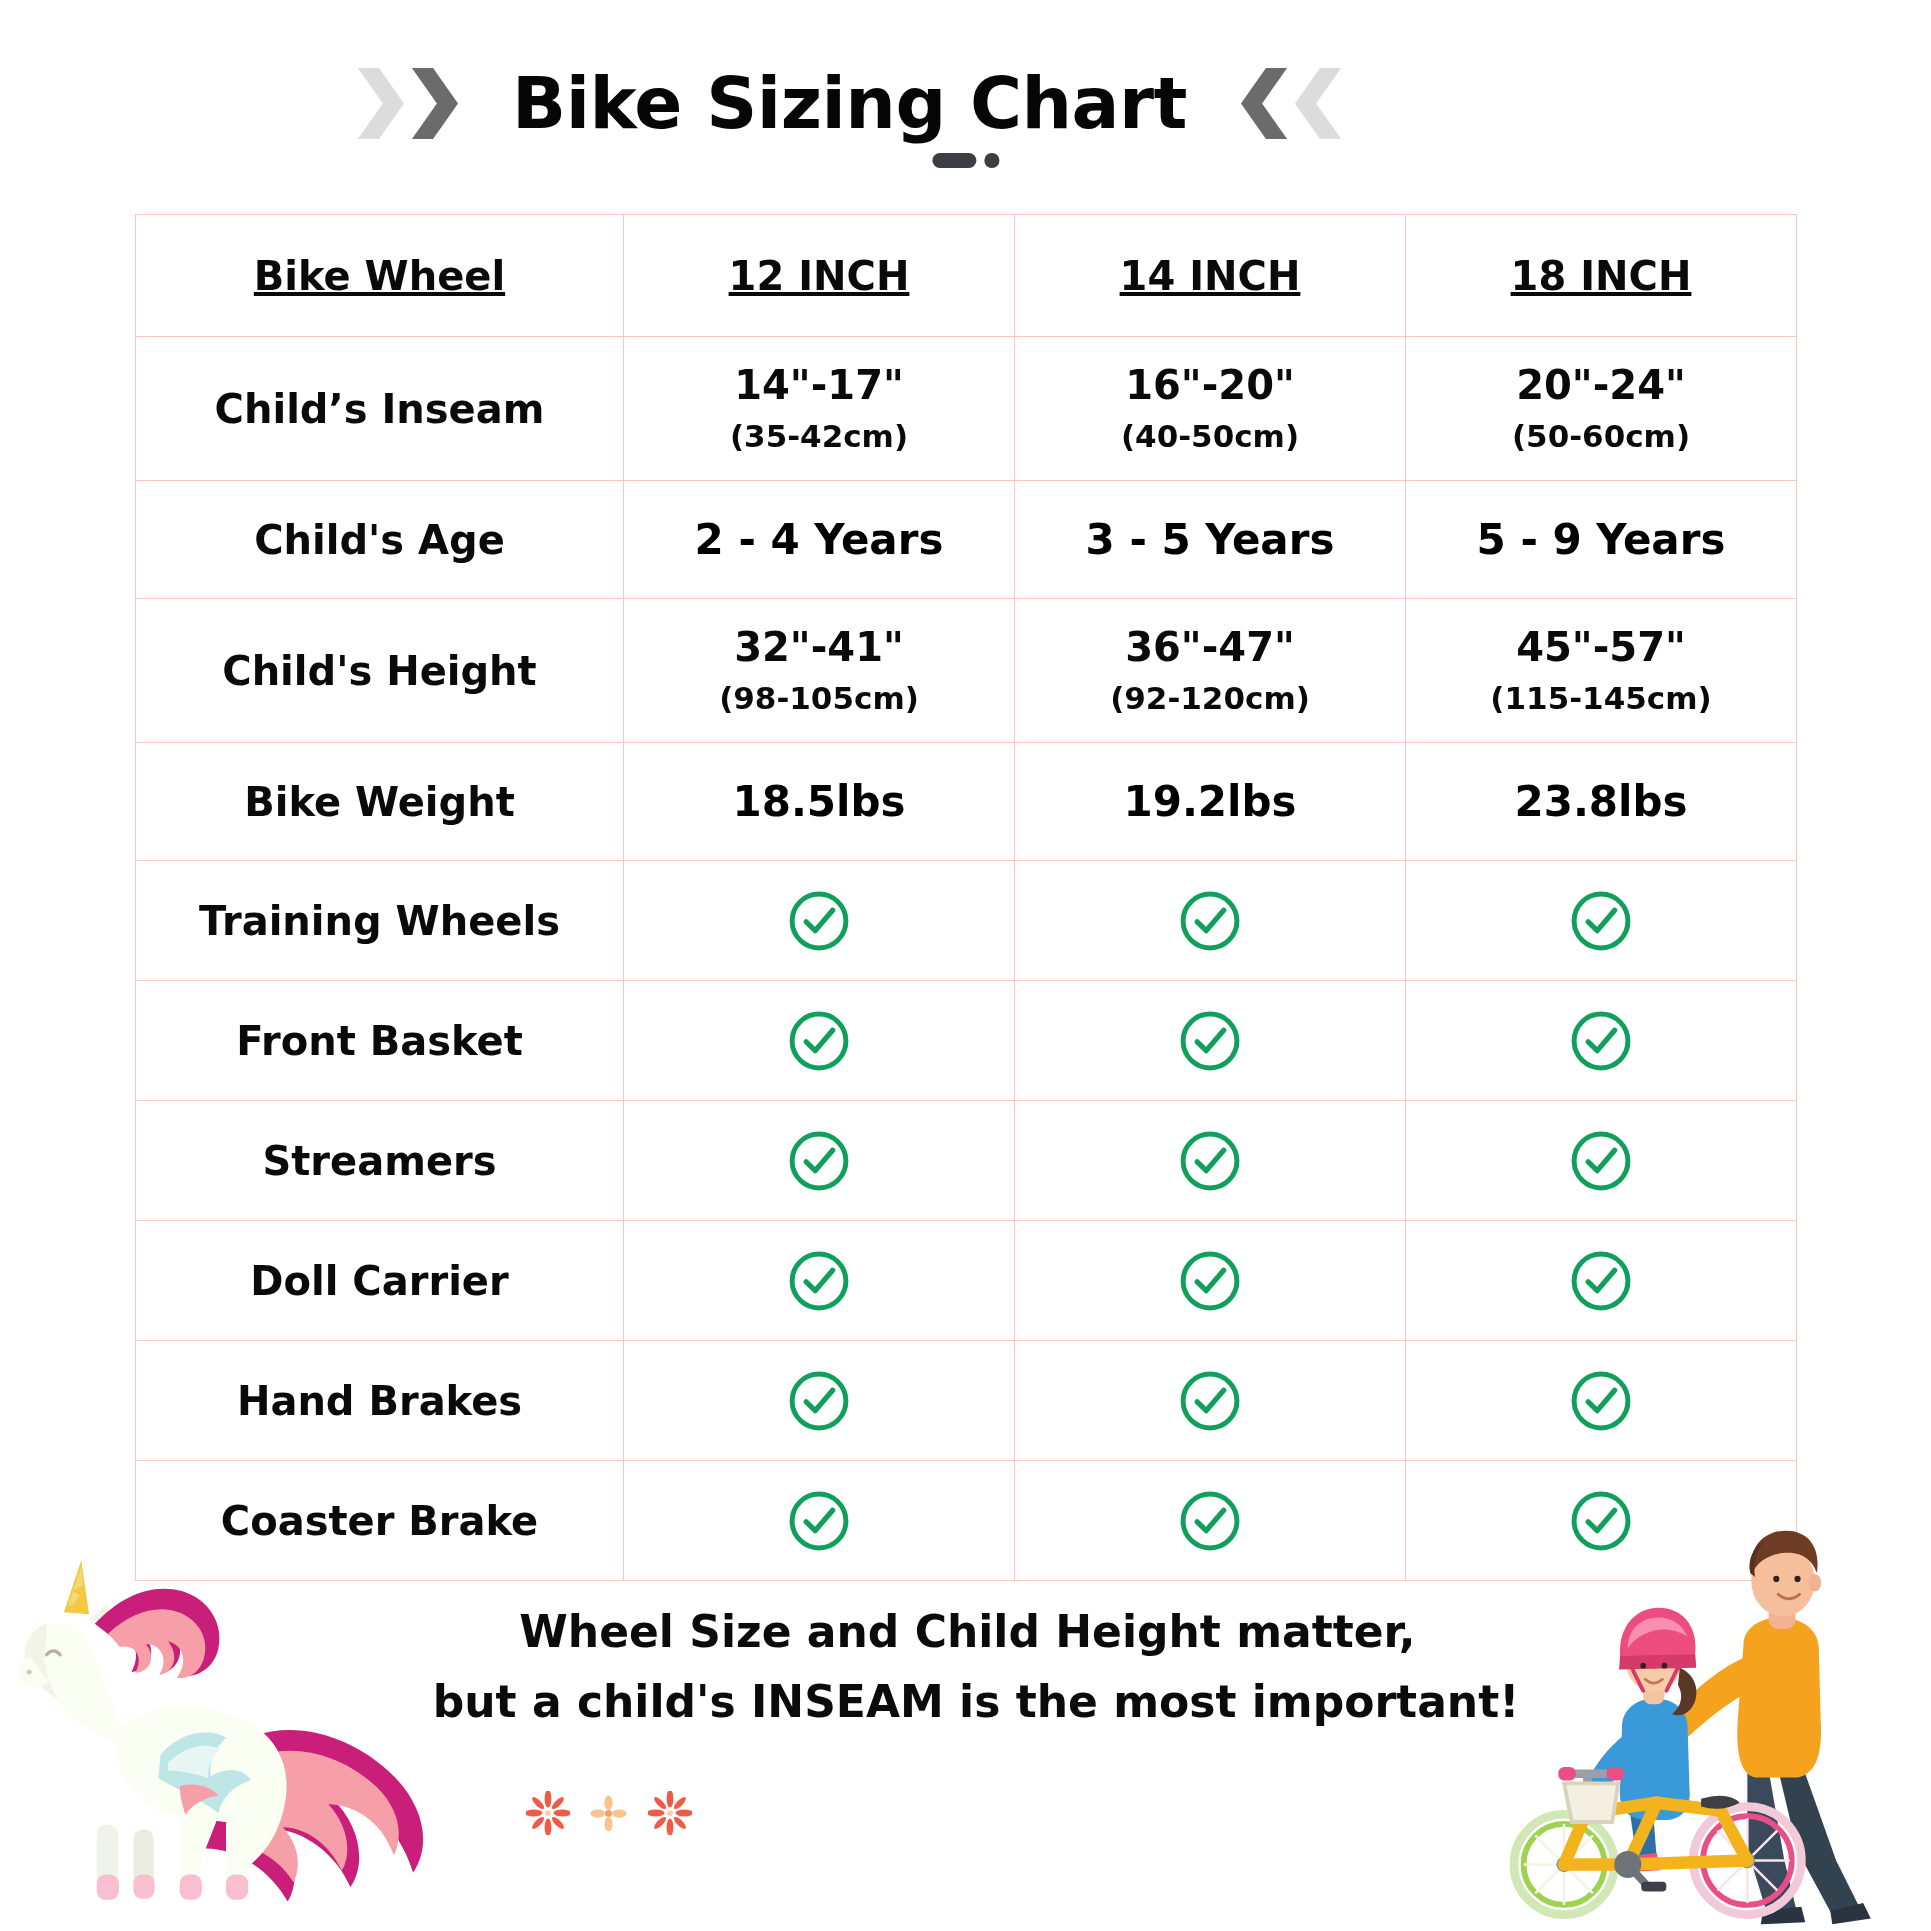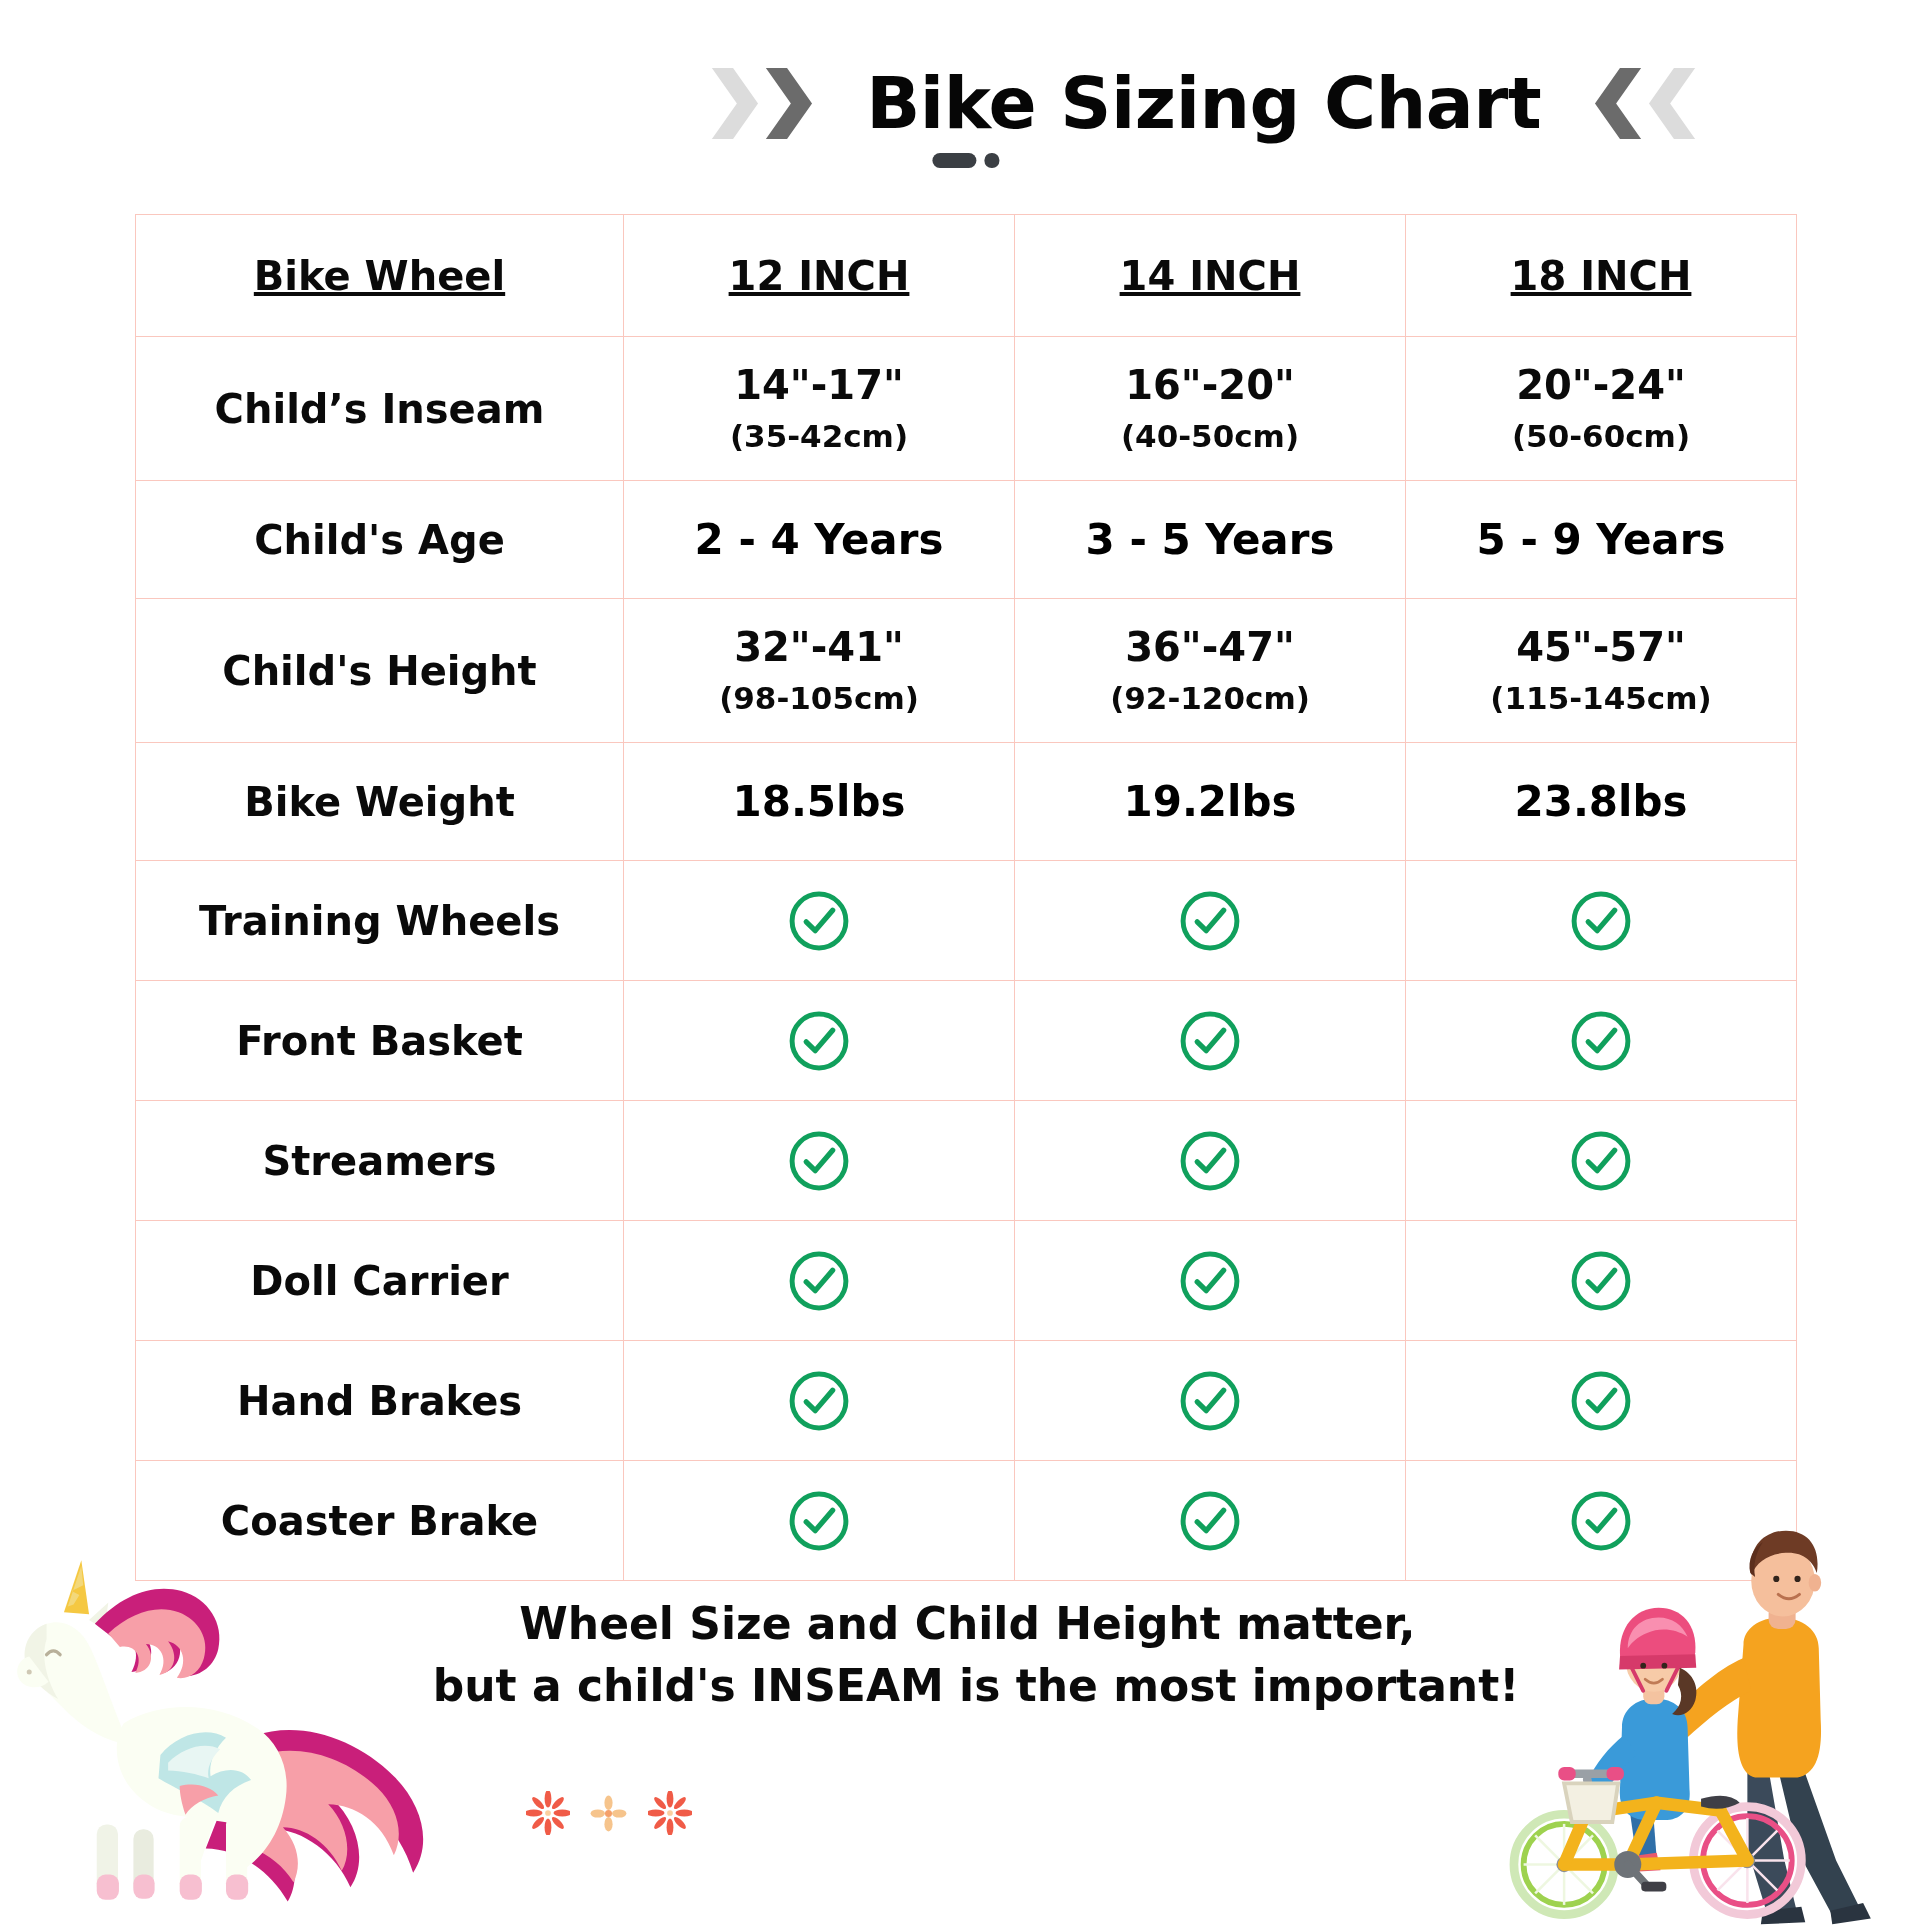--- a/index.html
+++ b/index.html
@@ -8,21 +8,21 @@
     background: #ffffff;
     font-family: "DejaVu Sans", sans-serif;
     overflow: hidden;
   }
   .page { position: relative; width: 1931px; height: 1931px; }
 
   
   .header {
     position: absolute;
     top: 50px; left: 0; width: 1699px; height: 106px;
-    display: flex; align-items: center; justify-content: flex-end;
+    display: flex; align-items: center; justify-content: center;
     gap: 52px;
   }
   .chev-group { display: flex; align-items: center; gap: 1.9px; }
   .chev { width: 52px; height: 75px; display: block; }
   .page-title {
     font-family: "DejaVu Sans", sans-serif;
     font-size: 71px;
     font-weight: 700;
     color: #060606;
     letter-spacing: -0.5px;
@@ -98,20 +98,21 @@
     top: 1593px; left: 0; width: 1931px;
     text-align: center;
     pointer-events: none;
   }
   .caption .line {
     font-size: 44px;
     font-weight: 600;
     color: #0b0b0b;
     line-height: 1.42;
     white-space: nowrap;
+    margin-top: 8px;
   }
   .caption .line.l1 { padding-left: 3.9px; }
   .caption .line.l2 { padding-left: 21px; }
 
   .flowers {
     position: absolute;
     top: 1791px; left: 526px;
     display: flex; align-items: center; gap: 19.3px;
   }
   .flower { display: block; }

